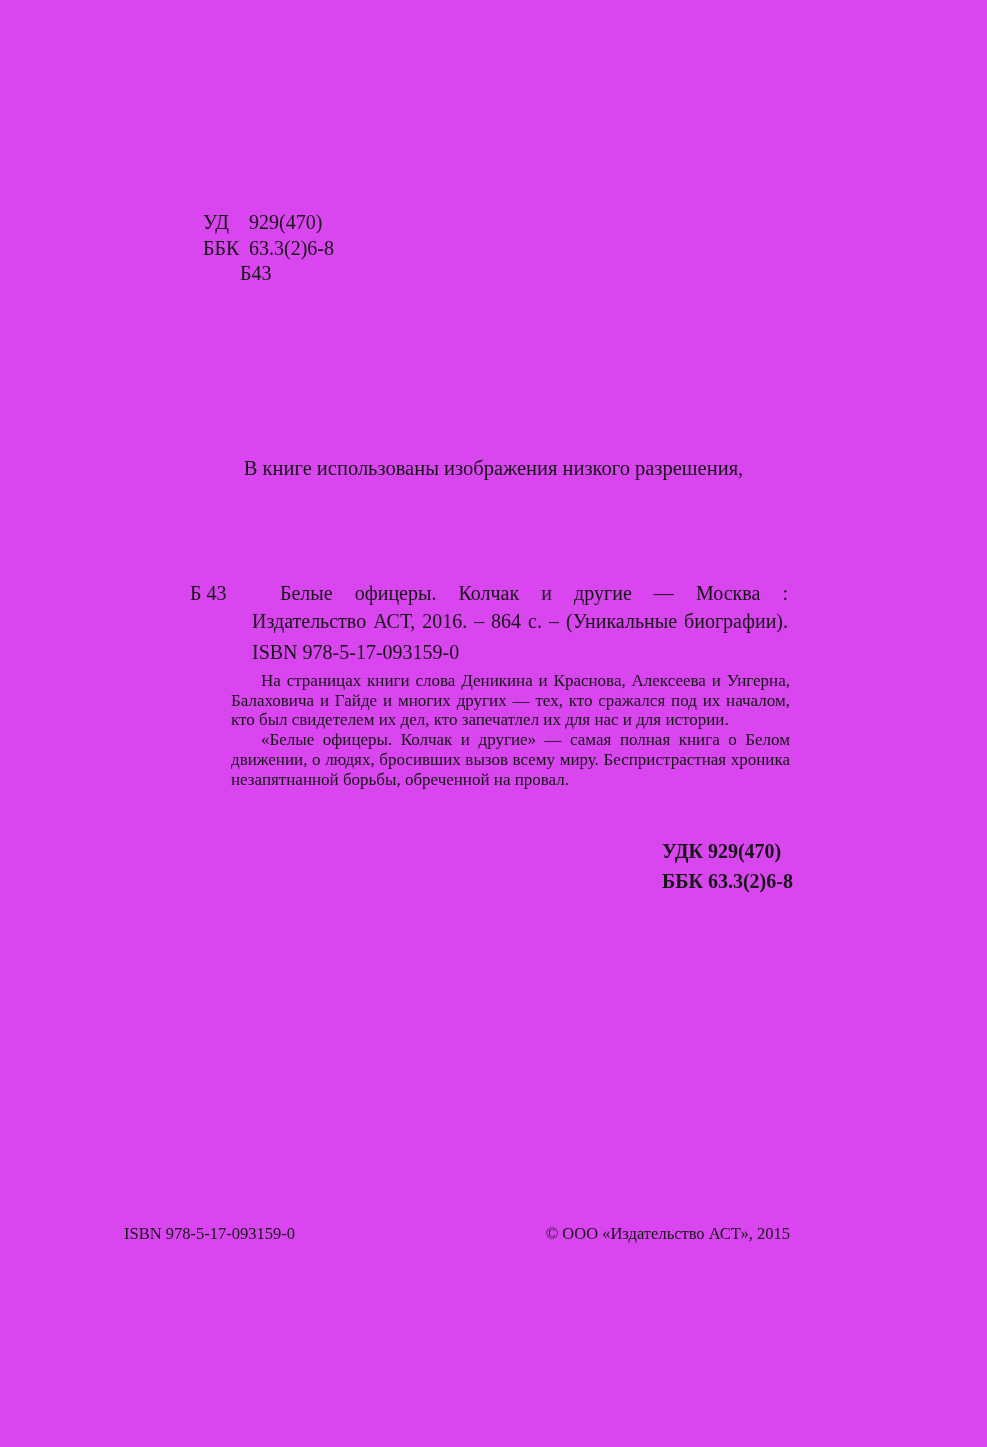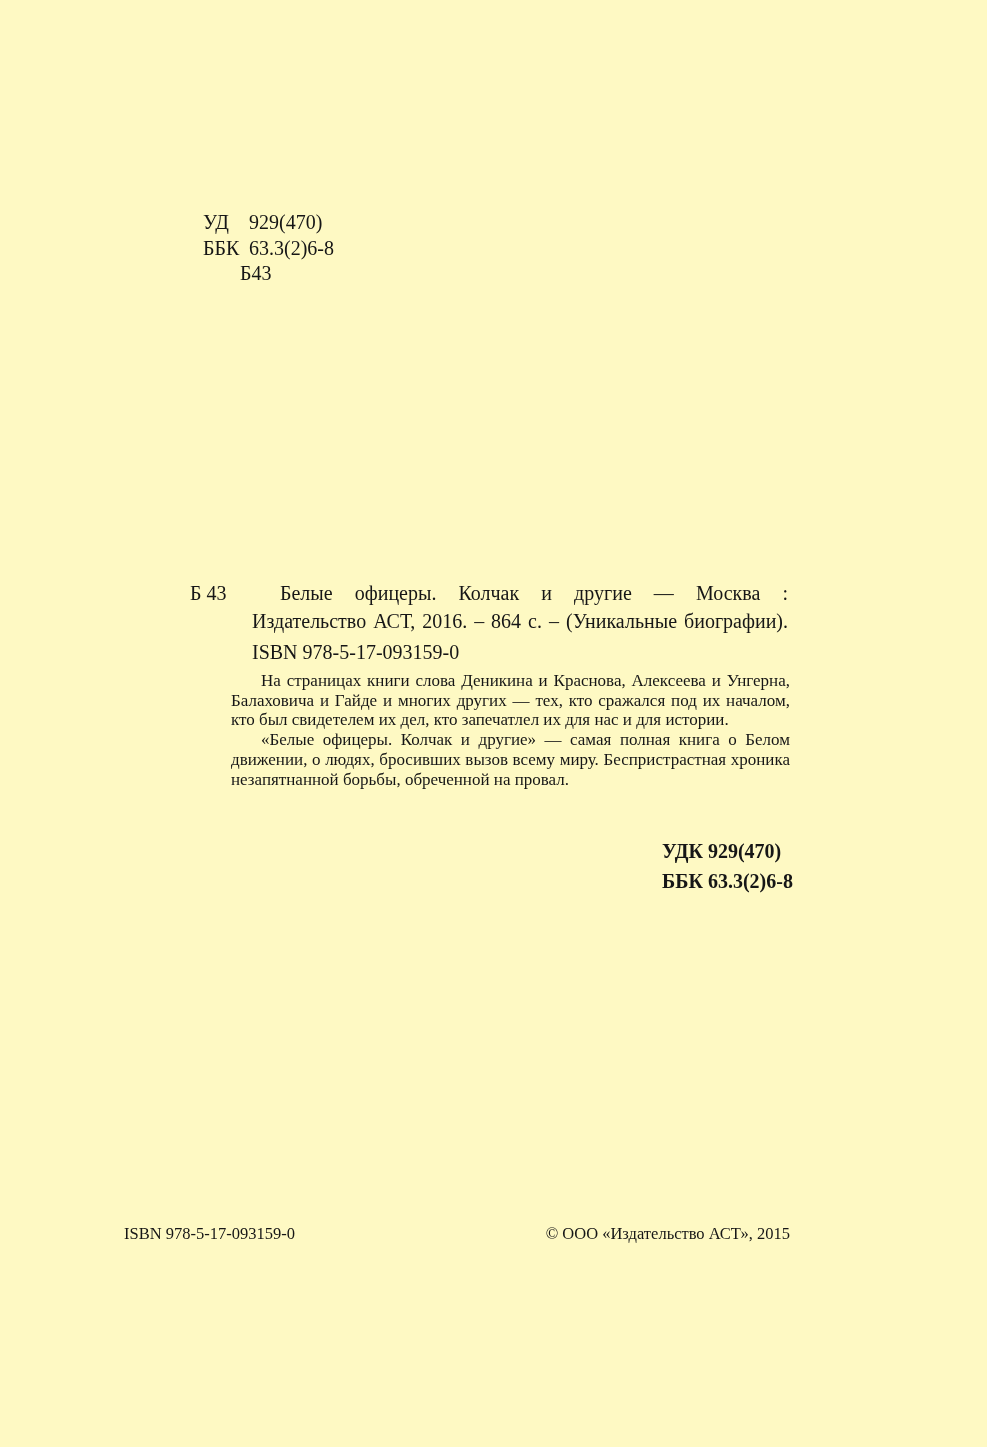--- a/index.html
+++ b/index.html
@@ -4,21 +4,21 @@
 <style>
   html, body {
     margin: 0;
     padding: 0;
     background: #ffffff;
   }
   .page {
     position: relative;
     width: 987px;
     height: 1447px;
-    background: #fef9c3;
+    background: #d946ef;
     color: #161616;
     font-family: "Liberation Serif", "DejaVu Serif", serif;
     overflow: hidden;
   }
 
   
   .top-codes {
     position: absolute;
     left: 203px;
     top: 210px;
@@ -125,20 +125,21 @@
       <span class="lbl">ББК</span>
       <span class="val">63.3(2)6-8</span>
     </div>
     <div class="row row-b43">
       <span class="lbl"></span>
       <span class="val">Б43</span>
     </div>
   </div>
 
   <div class="notice">
+    <div>В книге использованы изображения низкого разрешения,</div>
   </div>
 
   <div class="catalog">
     <span class="code">Б 43</span>
     <div class="line-just line1">Белые офицеры. Колчак и другие — Москва :</div>
     <div class="line-just">Издательство АСТ, 2016.  – 864 с. – (Уникальные биографии).</div>
     <div class="isbn-line">ISBN 978-5-17-093159-0</div>
   </div>
 
   <div class="annotation">

